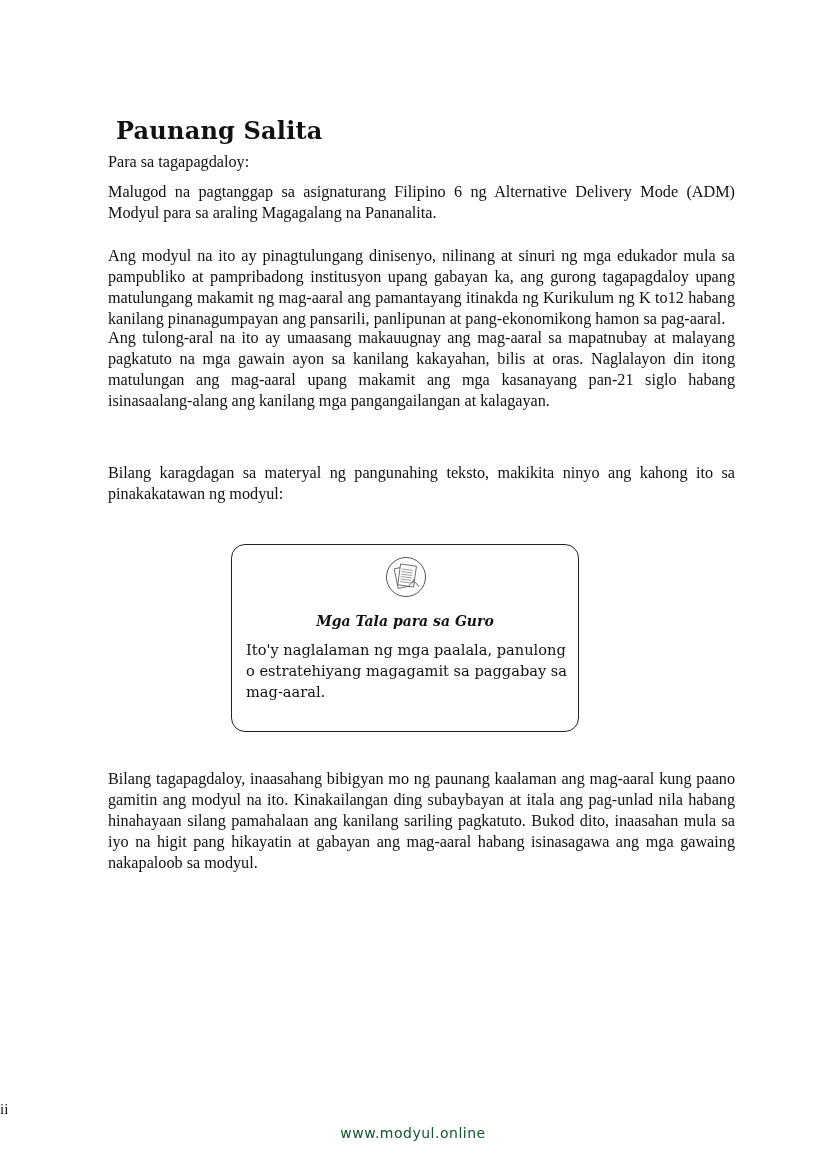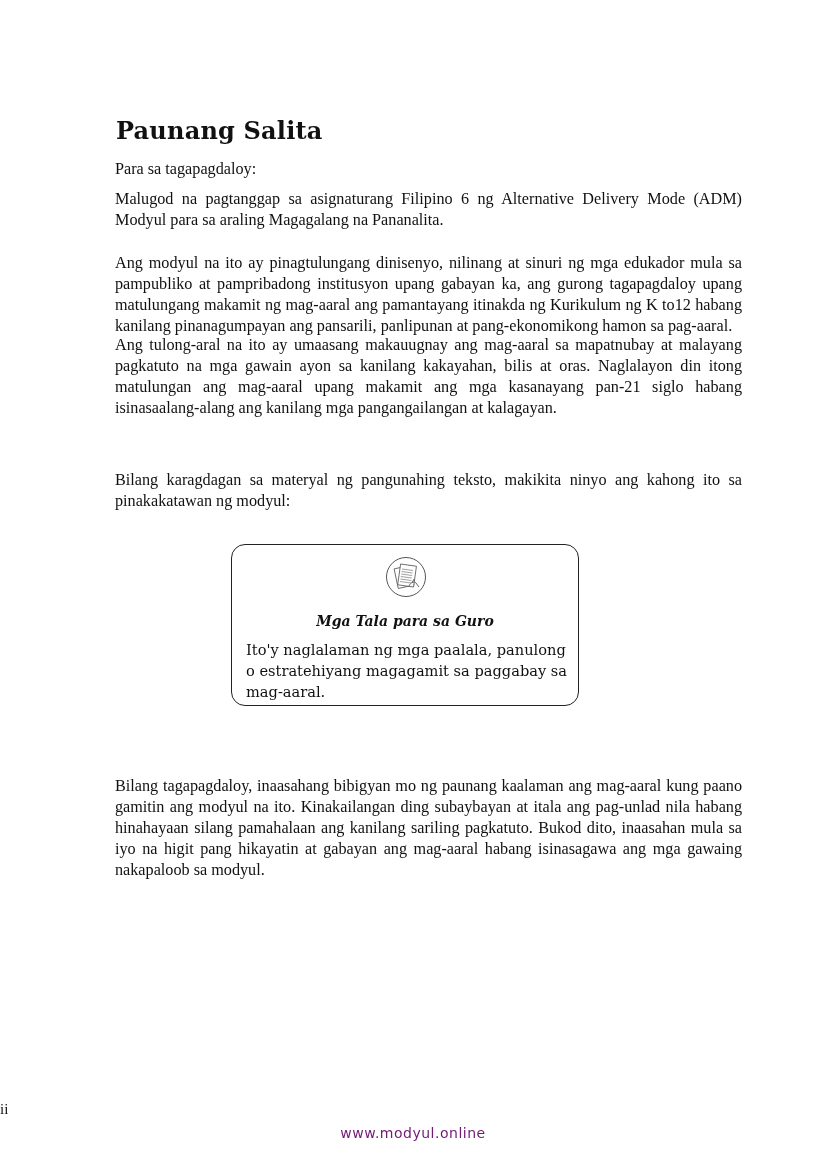--- a/index.html
+++ b/index.html
@@ -11,46 +11,46 @@
     .page-title {
       position: absolute; left: 100px; top: 100px;
       font-family: "DejaVu Serif", serif;
       font-weight: bold; font-size: 24px; letter-spacing: 0.2px;
       margin: 16px;
     }
     .para {
       position: absolute; left: 100px; width: 627px;
       font-family: "Liberation Serif", serif;
       font-size: 16.2px; line-height: 21px;
-      text-align: justify; margin: 15px;
+      text-align: justify; margin: 8px;
     }
     .para.left { text-align: left; }
     .notebox {
-      position: absolute; left: 231px; top: 544px; width: 348px; height: 162px;
+      position: absolute; left: 231px; top: 544px; width: 348px; height: 188px;
       border: 1.5px solid #222; border-radius: 14px; box-sizing: border-box;
     }
     .note-icon {
       position: absolute; left: 153px; top: 11px; width: 42px; height: 42px;
     }
     .note-title {
       position: absolute; left: 0; top: 68px; width: 100%; text-align: center;
       font-family: "DejaVu Serif", serif; font-weight: bold; font-style: italic;
       font-size: 14px;
     }
     .note-body {
       position: absolute; left: 14px; top: 94px; width: 322px;
       font-family: "DejaVu Serif", serif; font-size: 14.6px; line-height: 21px;
     }
     .page-number {
       position: absolute; left: 0; width: 826px; top: 1101px; 
       font-family: "Liberation Serif", serif; font-size: 15px;
     }
     .watermark {
       position: absolute; left: 0; width: 826px; top: 1125px; text-align: center;
-      font-family: "DejaVu Sans", sans-serif; font-size: 14px; color: #701a75;
+      font-family: "DejaVu Sans", sans-serif; font-size: 14px; color: #14532d;
       letter-spacing: 0.5px;
     }
   </style>
 </head>
 <body>
 
 <h1 class="page-title">Paunang Salita</h1>
 
 <p class="para left" style="top:144px;">Para sa tagapagdaloy:</p>
 

